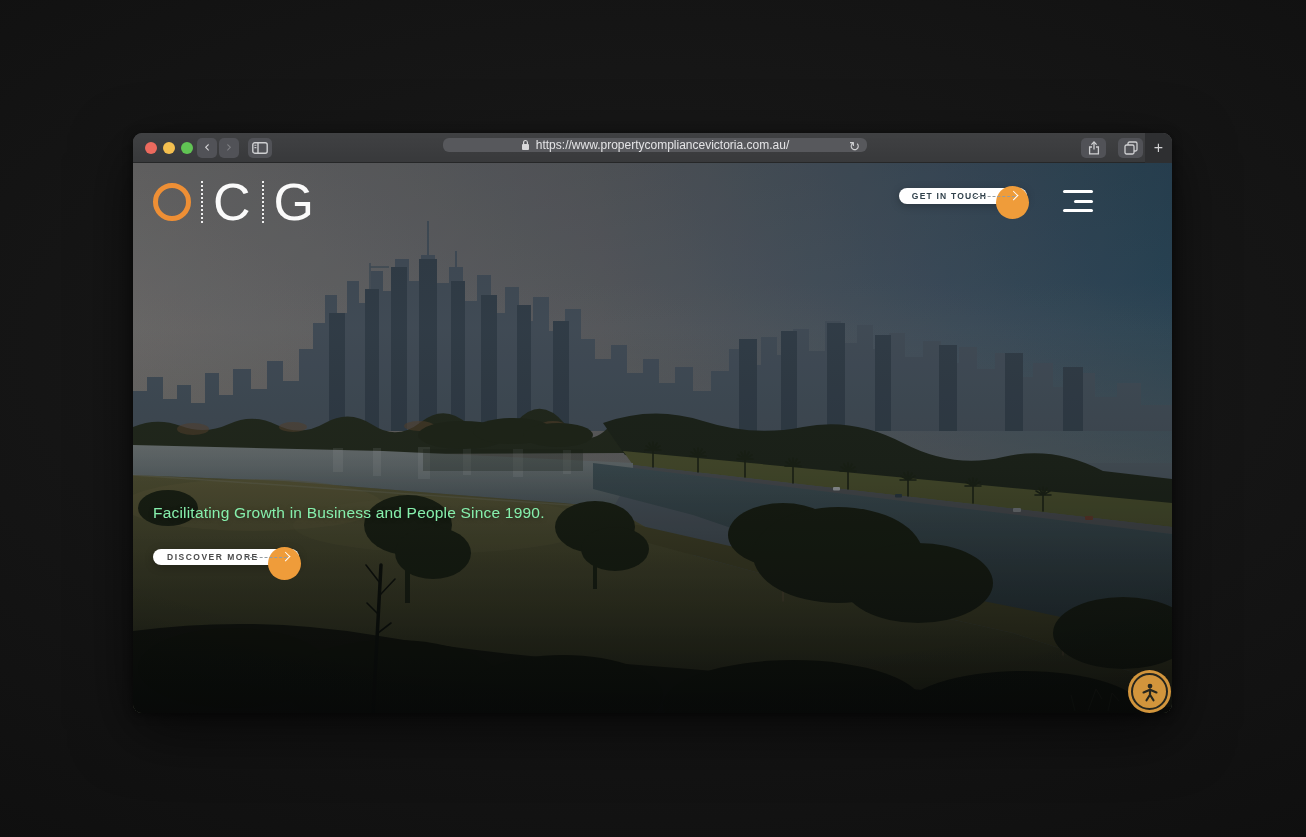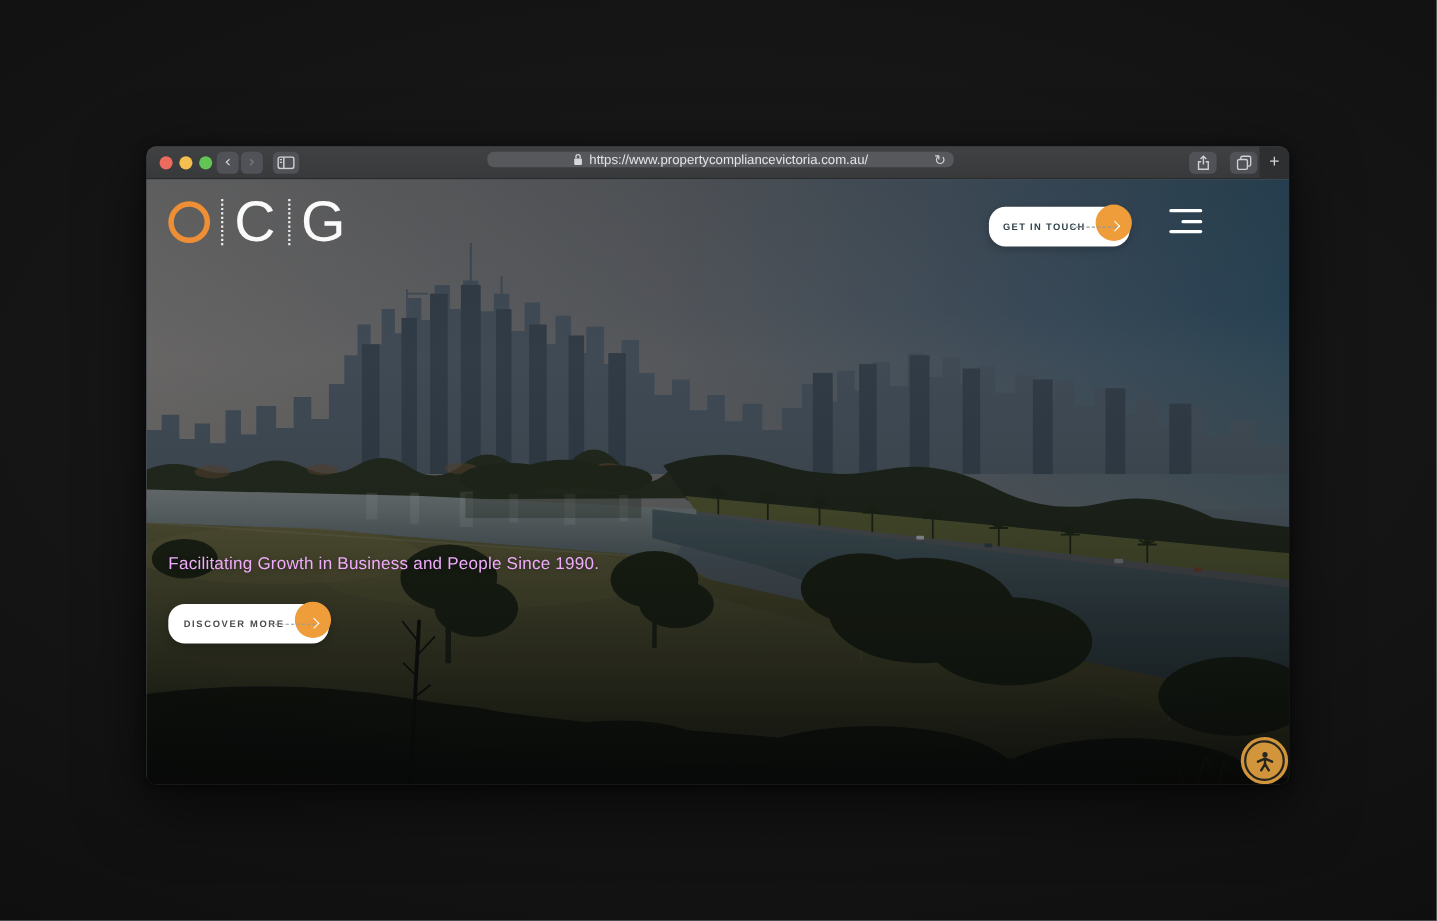--- a/index.html
+++ b/index.html
@@ -66,21 +66,21 @@
   }
   .mute-overlay { position:absolute; inset:0; background:rgba(18,24,28,.16); pointer-events:none; }
 
   
   .logo { position:absolute; left:20px; top:15px; display:flex; align-items:center; height:48px; }
   .logo-o { width:38px; height:38px; border:5.5px solid #ee8f35; border-radius:50%; }
   .logo-divider { height:42px; border-left:2px dotted rgba(255,255,255,.9); margin:0 10px; }
   .logo-letter { color:#fafafa; font-size:52px; font-weight:300; line-height:44px; letter-spacing:1px; }
 
   .cta-pill {
-    position:absolute; height:36px; background:#ffffff; border-radius:15px;
+    position:absolute; height:16px; background:#ffffff; border-radius:15px;
     display:flex; align-items:center;
     box-shadow:0 2px 8px rgba(0,0,0,.25); cursor:default;
   }
   .cta-pill .cta-label { font-size:8.5px; font-weight:700; letter-spacing:1.2px; white-space:nowrap; }
   .cta-dashes {
     position:absolute; right:12px; top:50%; width:42px; height:0;
     border-top:1.6px dashed #949ca1; z-index:2;
   }
   .cta-circle {
     position:absolute; right:-2px; top:-2.5px; width:33px; height:33px;
@@ -100,21 +100,21 @@
     display:flex; flex-direction:column; justify-content:space-between; align-items:flex-end; cursor:default; }
   .hamburger i { display:block; height:3px; width:30px; background:#ffffff; border-radius:2px; }
   .hamburger i.mid { width:19px; }
 
   .hero-title {
     position:absolute; left:20px; top:299px; color:#fdfdfd; font-size:27px;
     font-weight:400; letter-spacing:.3px; white-space:nowrap;
     text-shadow:0 1px 6px rgba(0,0,0,.35);
   }
   .hero-subtitle {
-    position:absolute; left:20px; top:341px; color:#f0abfc; font-size:15.5px;
+    position:absolute; left:20px; top:341px; color:#86efac; font-size:15.5px;
     font-weight:400; letter-spacing:.2px; white-space:nowrap;
     text-shadow:0 1px 5px rgba(0,0,0,.35);
   }
 
   .accessibility-btn {
     position:absolute; right:1px; bottom:0px; width:43px; height:43px; border-radius:50%;
     background:#d2953c; display:flex; align-items:center; justify-content:center;
   }
   .accessibility-btn .inner-ring {
     position:absolute; inset:3px; border:2px solid #26261e; border-radius:50%;

